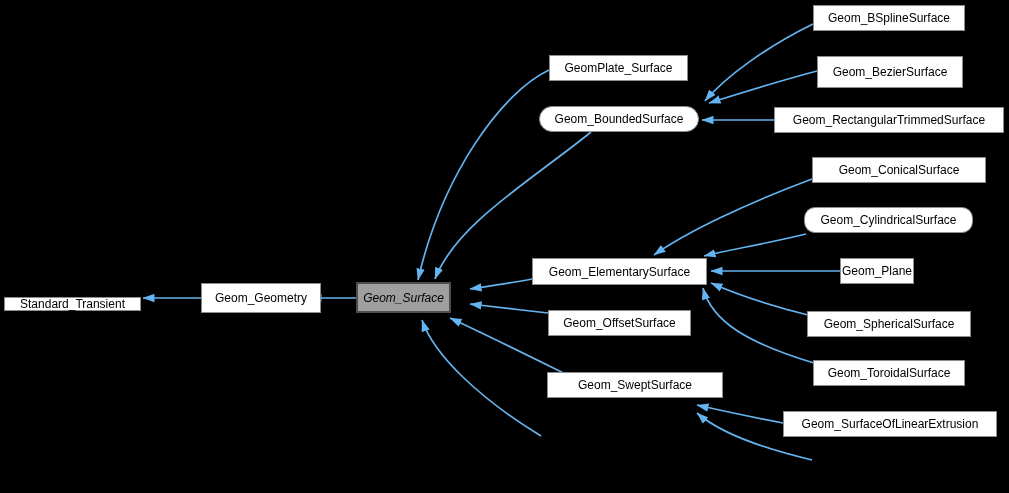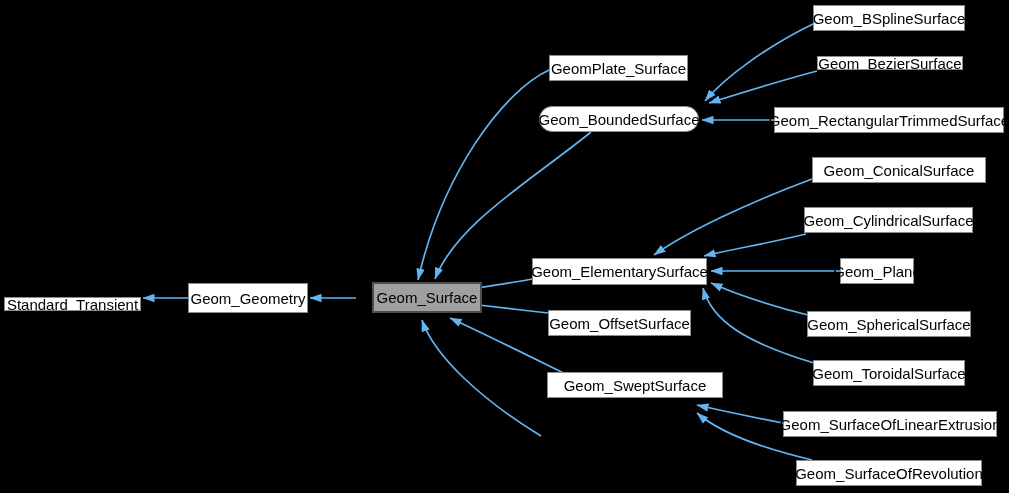--- a/index.html
+++ b/index.html
@@ -16,21 +16,21 @@
     position: absolute;
     left: 0; top: 0;
     width: 1009px; height: 493px;
   }
   .node {
     position: absolute;
     box-sizing: border-box;
     background: var(--node-fill, #fff);
     border: 1px solid var(--node-border, #8c8c8c);
     color: var(--node-text, #000);
-    font-size: 15px;
+    font-size: 12px;
     display: flex;
     align-items: center;
     justify-content: center;
     white-space: nowrap;
     cursor: pointer;
   }
   .node.highlight {
     background: var(--hl-fill, #9f9f9f);
     border: 2px solid var(--hl-border, #4d4d4d);
     cursor: default;
@@ -60,30 +60,29 @@
       <path d="M 808 315 C 772 306 738 295 711 283" fill="none" stroke="#63b4f0" stroke-width="1.7" marker-end="url(#arrowhead)"></path>
       <path d="M 814 363 C 748 343 712 322 703 288" fill="none" stroke="#63b4f0" stroke-width="1.7" marker-end="url(#arrowhead)"></path>
       <path d="M 548 313 C 522 310 494 307 470 304" fill="none" stroke="#63b4f0" stroke-width="1.7" marker-end="url(#arrowhead)"></path>
       <path d="M 588 385 C 541 362 489 336 450 318" fill="none" stroke="#63b4f0" stroke-width="1.7" marker-end="url(#arrowhead)"></path>
       <path d="M 783 423 C 752 417 723 411 697 405" fill="none" stroke="#63b4f0" stroke-width="1.7" marker-end="url(#arrowhead)"></path>
       <path d="M 812 460 C 757 447 719 432 697 413" fill="none" stroke="#63b4f0" stroke-width="1.7" marker-end="url(#arrowhead)"></path>
       <path d="M 541 436 C 482 400 434 356 422 320" fill="none" stroke="#63b4f0" stroke-width="1.7" marker-end="url(#arrowhead)"></path>
     </svg>
 
 <div class="node" style="left: 4px; top: 297px; width: 137px; height: 14px;">Standard_Transient</div>
-    <div class="node" style="left: 188px; top: 283px; width: 120px; height: 30px;">Geom_Geometry</div>
-    <div class="node highlight" style="left: 372px; top: 282px; width: 110px; height: 31px;">Geom_Surface</div>
+    <div class="node" style="left: 201px; top: 283px; width: 120px; height: 30px;">Geom_Geometry</div>
+    <div class="node highlight" style="left: 356px; top: 282px; width: 95px; height: 31px; font-style: italic;">Geom_Surface</div>
     <div class="node" style="left: 549px; top: 55px; width: 139px; height: 26px;">GeomPlate_Surface</div>
     <div class="node" style="left: 539px; top: 106px; width: 160px; height: 26px; border-radius: 13px;">Geom_BoundedSurface</div>
     <div class="node" style="left: 813px; top: 5px; width: 152px; height: 26px;">Geom_BSplineSurface</div>
-    <div class="node" style="left: 817px; top: 56px; width: 146px; height: 14px;">Geom_BezierSurface</div>
+    <div class="node" style="left: 817px; top: 56px; width: 146px; height: 32px;">Geom_BezierSurface</div>
     <div class="node" style="left: 774px; top: 107px; width: 230px; height: 26px;">Geom_RectangularTrimmedSurface</div>
     <div class="node" style="left: 812px; top: 157px; width: 174px; height: 26px;">Geom_ConicalSurface</div>
-    <div class="node" style="left: 804px; top: 207px; width: 169px; height: 26px;">Geom_CylindricalSurface</div>
+    <div class="node" style="left: 804px; top: 207px; width: 169px; height: 26px; border-radius: 11px;">Geom_CylindricalSurface</div>
     <div class="node" style="left: 532px; top: 258px; width: 175px; height: 27px;">Geom_ElementarySurface</div>
     <div class="node" style="left: 840px; top: 258px; width: 74px; height: 26px;">Geom_Plane</div>
     <div class="node" style="left: 548px; top: 310px; width: 143px; height: 26px;">Geom_OffsetSurface</div>
     <div class="node" style="left: 807px; top: 311px; width: 164px; height: 26px;">Geom_SphericalSurface</div>
     <div class="node" style="left: 813px; top: 360px; width: 152px; height: 26px;">Geom_ToroidalSurface</div>
     <div class="node" style="left: 547px; top: 372px; width: 176px; height: 26px;">Geom_SweptSurface</div>
     <div class="node" style="left: 783px; top: 411px; width: 214px; height: 26px;">Geom_SurfaceOfLinearExtrusion</div>
-    <div class="node" style="left: 796px; top: 460px; width: 186px; height: 26px;">Geom_SurfaceOfRevolution</div>
   </div>
 
 </body></html>

